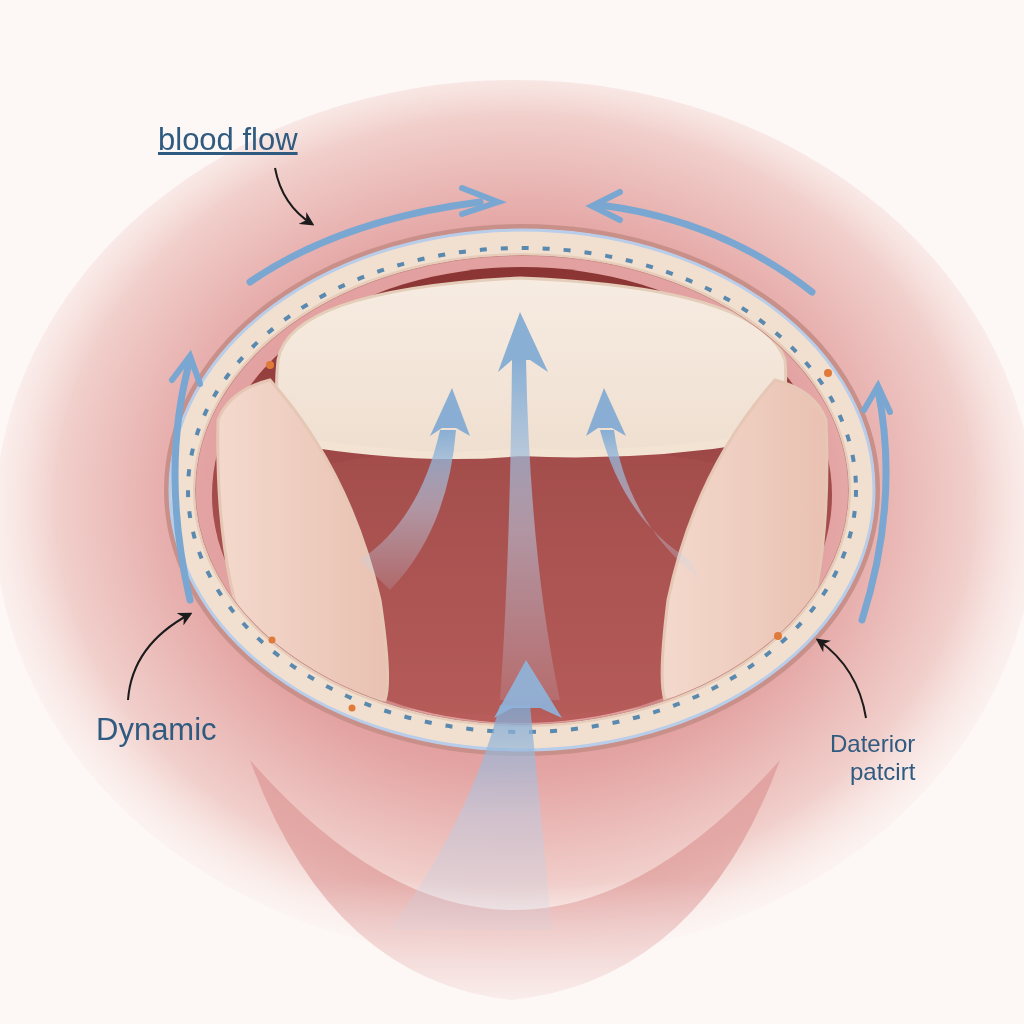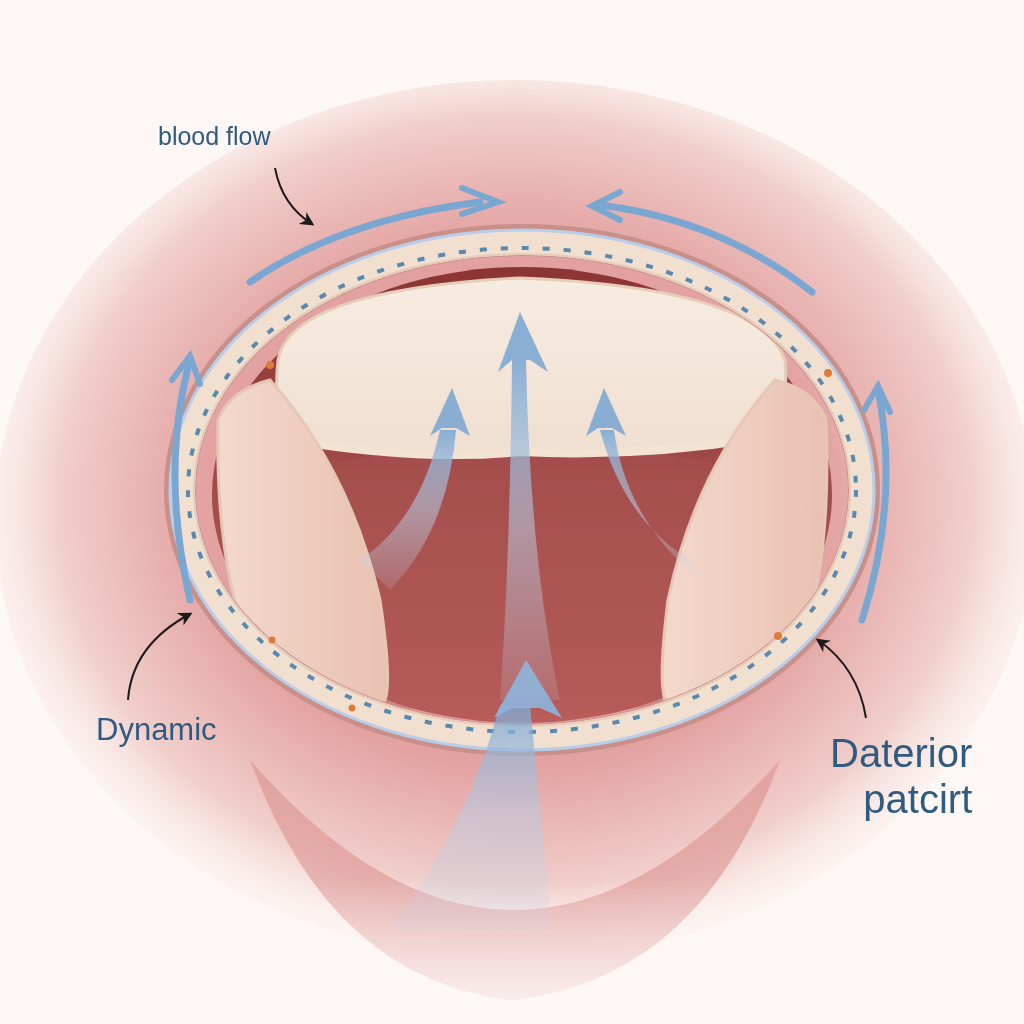--- a/index.html
+++ b/index.html
@@ -1,21 +1,21 @@
 <!DOCTYPE html>
 <html><head>
   <meta charset="utf-8">
   <style>
     html, body { margin: 0; padding: 0; }
     body { width: 1024px; height: 1024px; background: #fdf7f5; overflow: hidden; position: relative; font-family: "Liberation Sans", sans-serif; }
     #stage { position: absolute; left: 0; top: 0; width: 1024px; height: 1024px; }
     .label { position: absolute; color: #2f5b80; font-family: "Liberation Sans", sans-serif; line-height: 1.15; }
-    #lbl-blood { left: 158px; top: 122px; font-size: 25px; }
+    #lbl-blood { left: 158px; top: 122px; font-size: 31px; text-decoration: underline; }
     #lbl-dyn { left: 72px; top: 712px; font-size: 31px; }
-    #lbl-pat { left: 806px; top: 730px; font-size: 40px; text-align: left; }
+    #lbl-pat { left: 806px; top: 730px; font-size: 24px; text-align: left; }
     #lbl-pat span, #lbl-dyn span { display: block; margin-left: 24px; }
     #lbl-pat .l2 { padding-left: 4px; text-align: right; }
   </style>
 </head>
 <body>
 
 <svg id="stage" viewBox="0 0 1024 1024" xmlns="http://www.w3.org/2000/svg">
   <defs>
     <radialGradient id="tissueGrad" cx="50%" cy="48%" r="55%">
       <stop offset="0%" stop-color="#d9898a"></stop>

